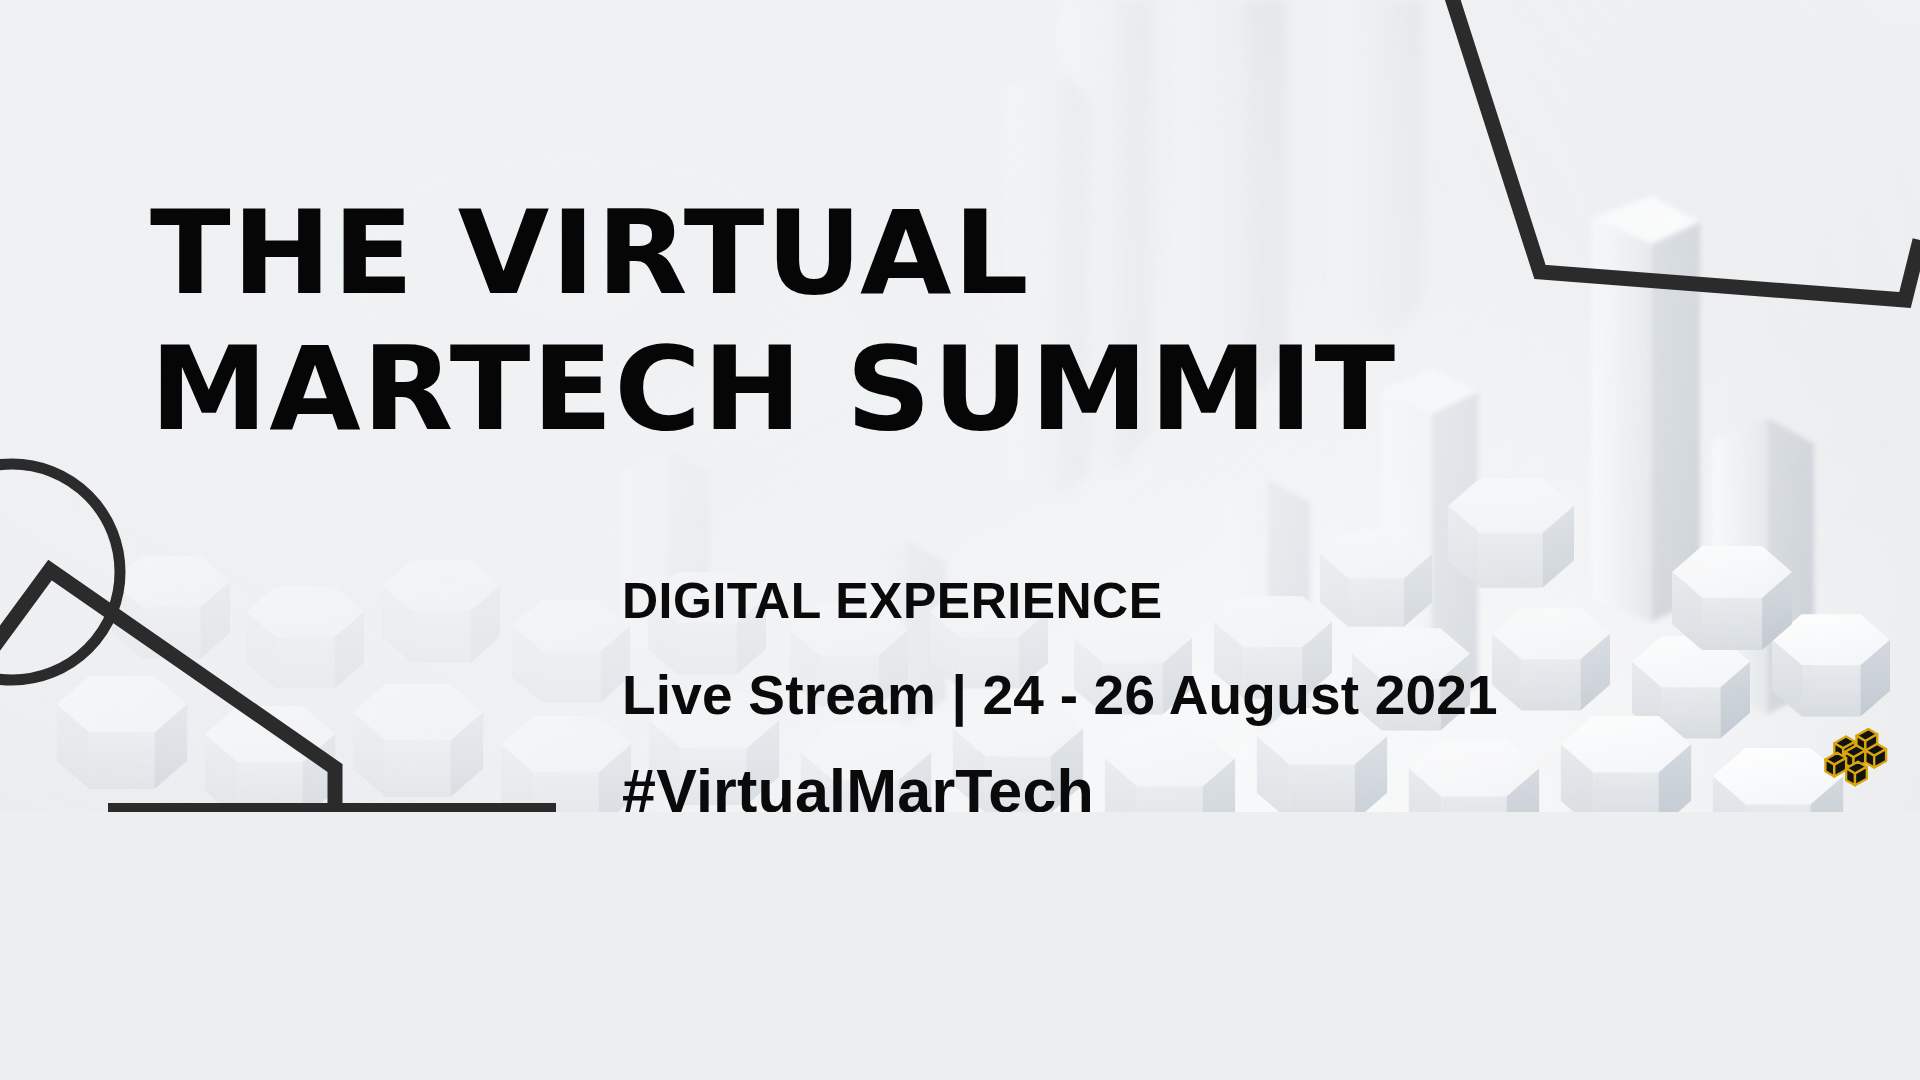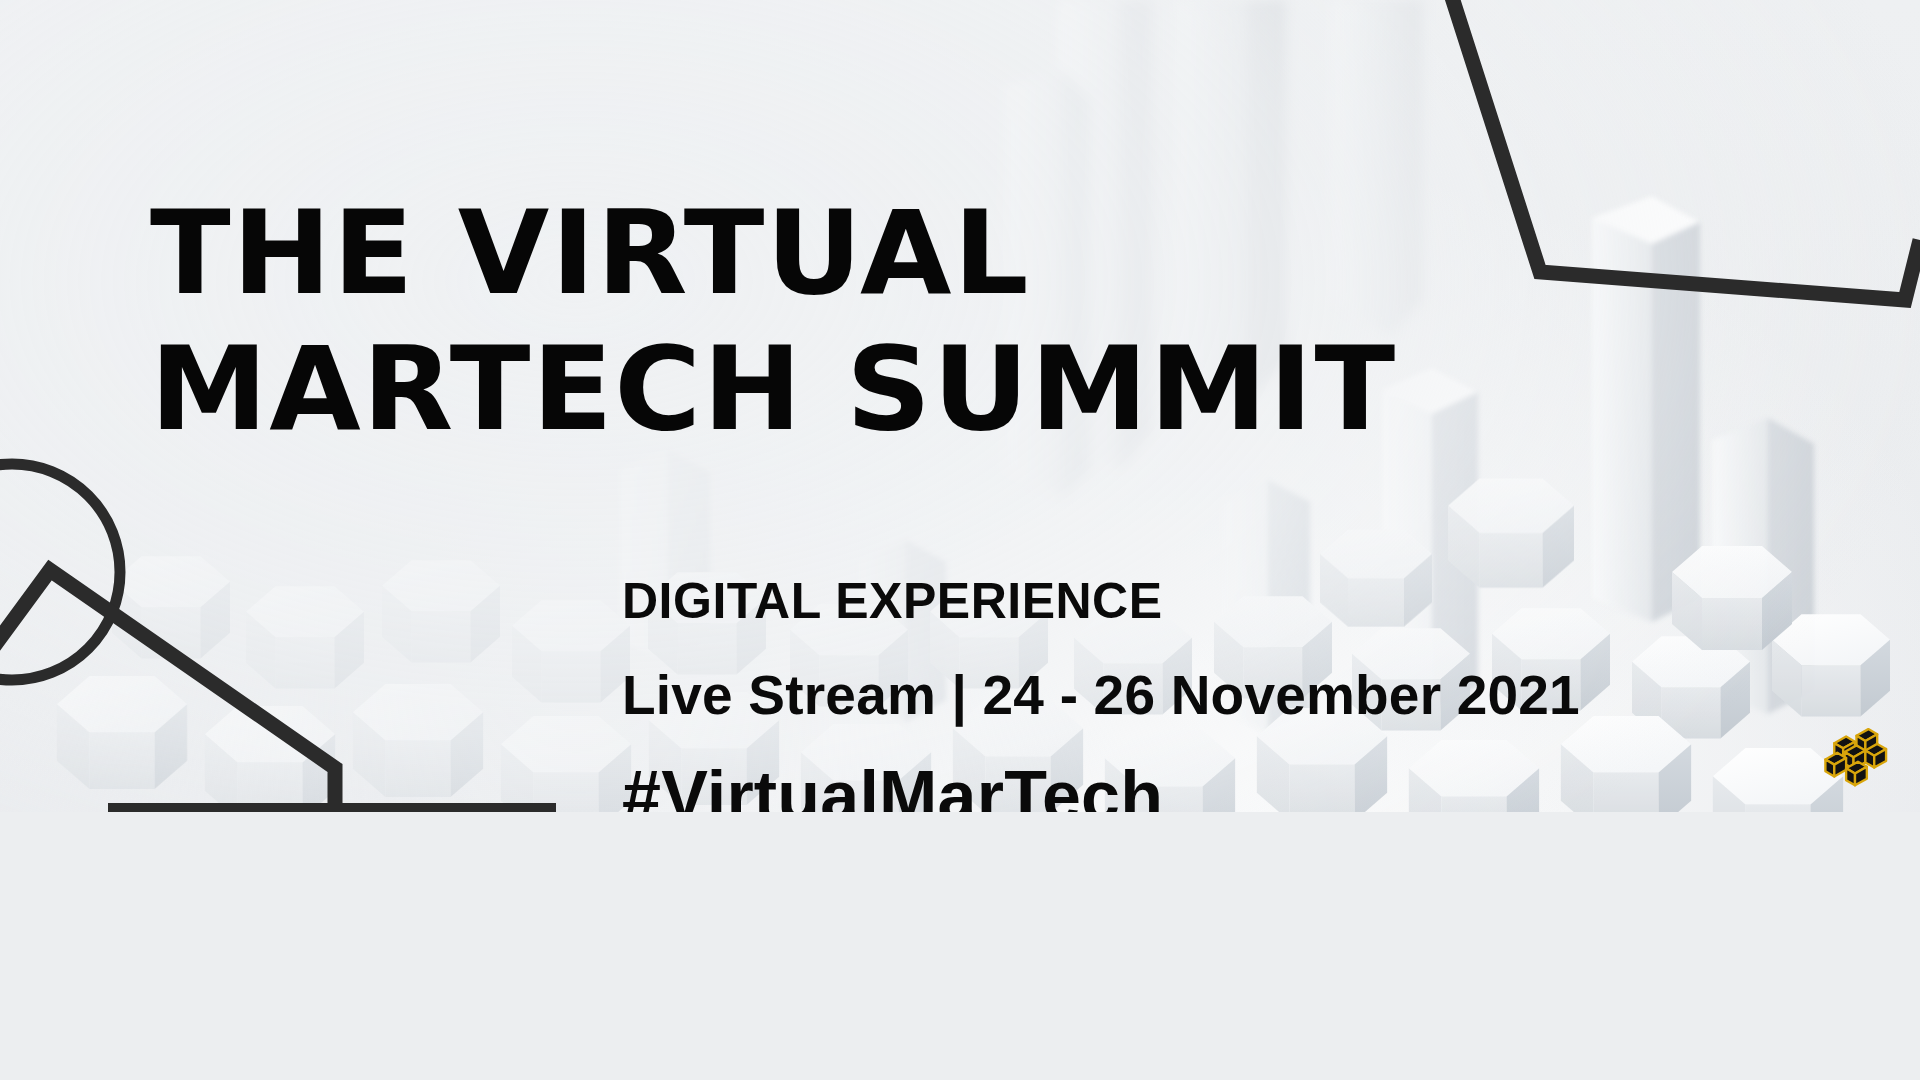--- a/index.html
+++ b/index.html
@@ -76,21 +76,21 @@
     font-weight:700;
     font-size:55px;
     line-height:1.0;
     letter-spacing:0.2px;
     white-space:nowrap;
     margin-top:42px;
   }
   .sub-tag {
     font-family:"Liberation Sans", sans-serif;
     font-weight:700;
-    font-size:70px;
+    font-size:61px;
     line-height:1.0;
     letter-spacing:0.2px;
     white-space:nowrap;
     margin-top:38px;
   }
 
   
   .logo {
     position:absolute;
     right:28px;
@@ -279,21 +279,21 @@
     </svg>
   </div>
 
   <div class="headline">
     <span class="line l1">THE VIRTUAL</span>
     <span class="line l2">MARTECH SUMMIT</span>
   </div>
 
   <div class="subblock">
     <div class="sub-main">DIGITAL EXPERIENCE</div>
-    <div class="sub-date">Live Stream | 24 - 26 November 2021</div>
+    <div class="sub-date">Live Stream | 24 - 26 August 2021</div>
     <div class="sub-tag">#VirtualMarTech</div>
   </div>
 
   <div class="logo">
     <svg viewBox="0 0 100 100">
       <g stroke="#d8a50b" stroke-width="3.2" stroke-linejoin="round" fill="#121212">
 
         <polygon points="22,34 38,25 50,32 34,41"></polygon>
         <polygon points="22,34 34,41 34,57 22,50"></polygon>
         <polygon points="34,41 50,32 50,48 34,57"></polygon>

